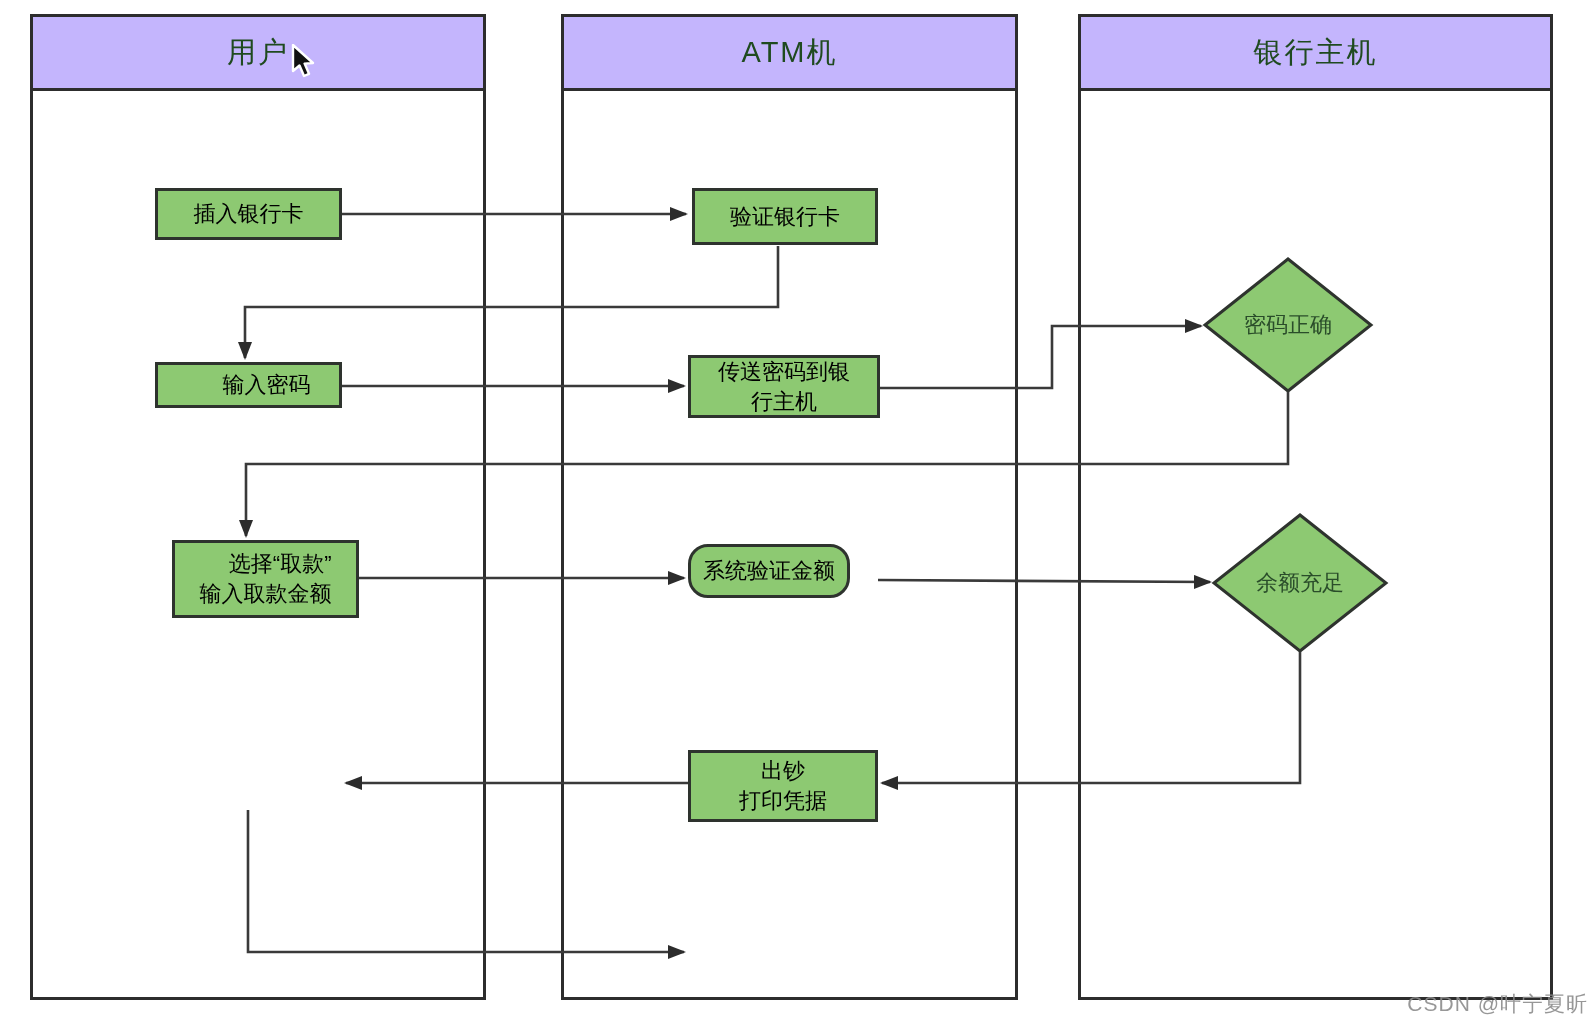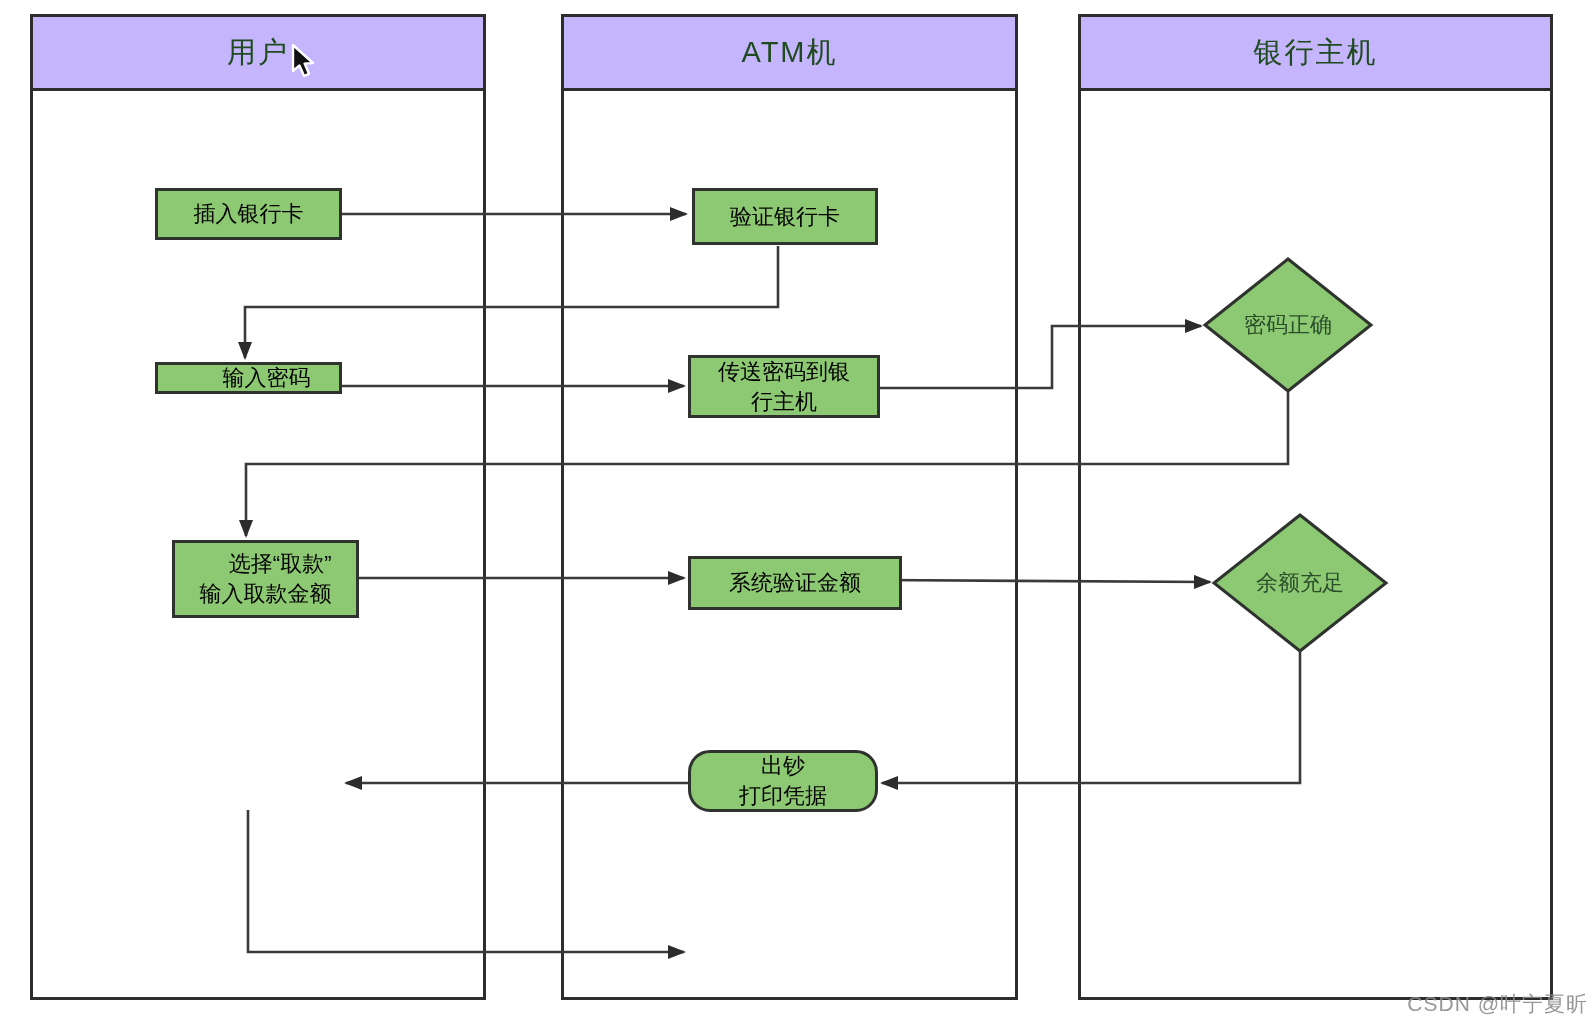--- a/index.html
+++ b/index.html
@@ -97,29 +97,29 @@
     <path d="M 880 388 L 1052 388 L 1052 326 L 1201 326" fill="none" stroke="#3a3a3a" stroke-width="2.6" marker-end="url(#arw)"></path>
     <path d="M 1288 392 L 1288 464 L 246 464 L 246 536" fill="none" stroke="#3a3a3a" stroke-width="2.6" marker-end="url(#arw)"></path>
     <path d="M 342 578 L 684 578" fill="none" stroke="#3a3a3a" stroke-width="2.6" marker-end="url(#arw)"></path>
     <path d="M 878 580 L 1210 582" fill="none" stroke="#3a3a3a" stroke-width="2.6" marker-end="url(#arw)"></path>
     <path d="M 1300 652 L 1300 783 L 882 783" fill="none" stroke="#3a3a3a" stroke-width="2.6" marker-end="url(#arw)"></path>
     <path d="M 688 783 L 346 783" fill="none" stroke="#3a3a3a" stroke-width="2.6" marker-end="url(#arw)"></path>
     <path d="M 248 810 L 248 952 L 684 952" fill="none" stroke="#3a3a3a" stroke-width="2.6" marker-end="url(#arw)"></path>
   </svg>
 
   <div class="node" style="left:155px;top:188px;width:187px;height:52px;">插入银行卡</div>
-  <div class="node" style="left:155px;top:362px;width:187px;height:32px;padding-left:36px;">输入密码</div>
+  <div class="node" style="left:155px;top:362px;width:187px;height:46px;padding-left:36px;">输入密码</div>
   <div class="node" style="left:172px;top:540px;width:187px;height:78px;text-align:right;">选择“取款”
 输入取款金额</div>
 
   <div class="node" style="left:692px;top:188px;width:186px;height:57px;">验证银行卡</div>
   <div class="node" style="left:688px;top:355px;width:192px;height:63px;">传送密码到银
 行主机</div>
-  <div class="node" style="left:688px;top:556px;width:214px;height:54px;">系统验证金额</div>
-  <div class="node" style="left:688px;top:750px;width:190px;height:62px;border-radius:22px;">出钞
+  <div class="node" style="left:688px;top:544px;width:162px;height:54px;border-radius:20px;">系统验证金额</div>
+  <div class="node" style="left:688px;top:750px;width:190px;height:72px;">出钞
 打印凭据</div>
 
   <div class="diamond-label" style="left:1215px;top:300px;width:146px;height:50px;">密码正确</div>
   <div class="diamond-label" style="left:1224px;top:558px;width:152px;height:50px;">余额充足</div>
 
   <div id="watermark">CSDN @叶宁夏昕</div>
 
   <svg id="cursor" width="30" height="36" viewBox="0 0 30 36">
     <path d="M3,1 L3,27 L9.5,21.5 L14,32 L19,29.8 L14.6,19.6 L23,19 Z" fill="#111111" stroke="#ffffff" stroke-width="2.4" stroke-linejoin="round"></path>
   </svg>

